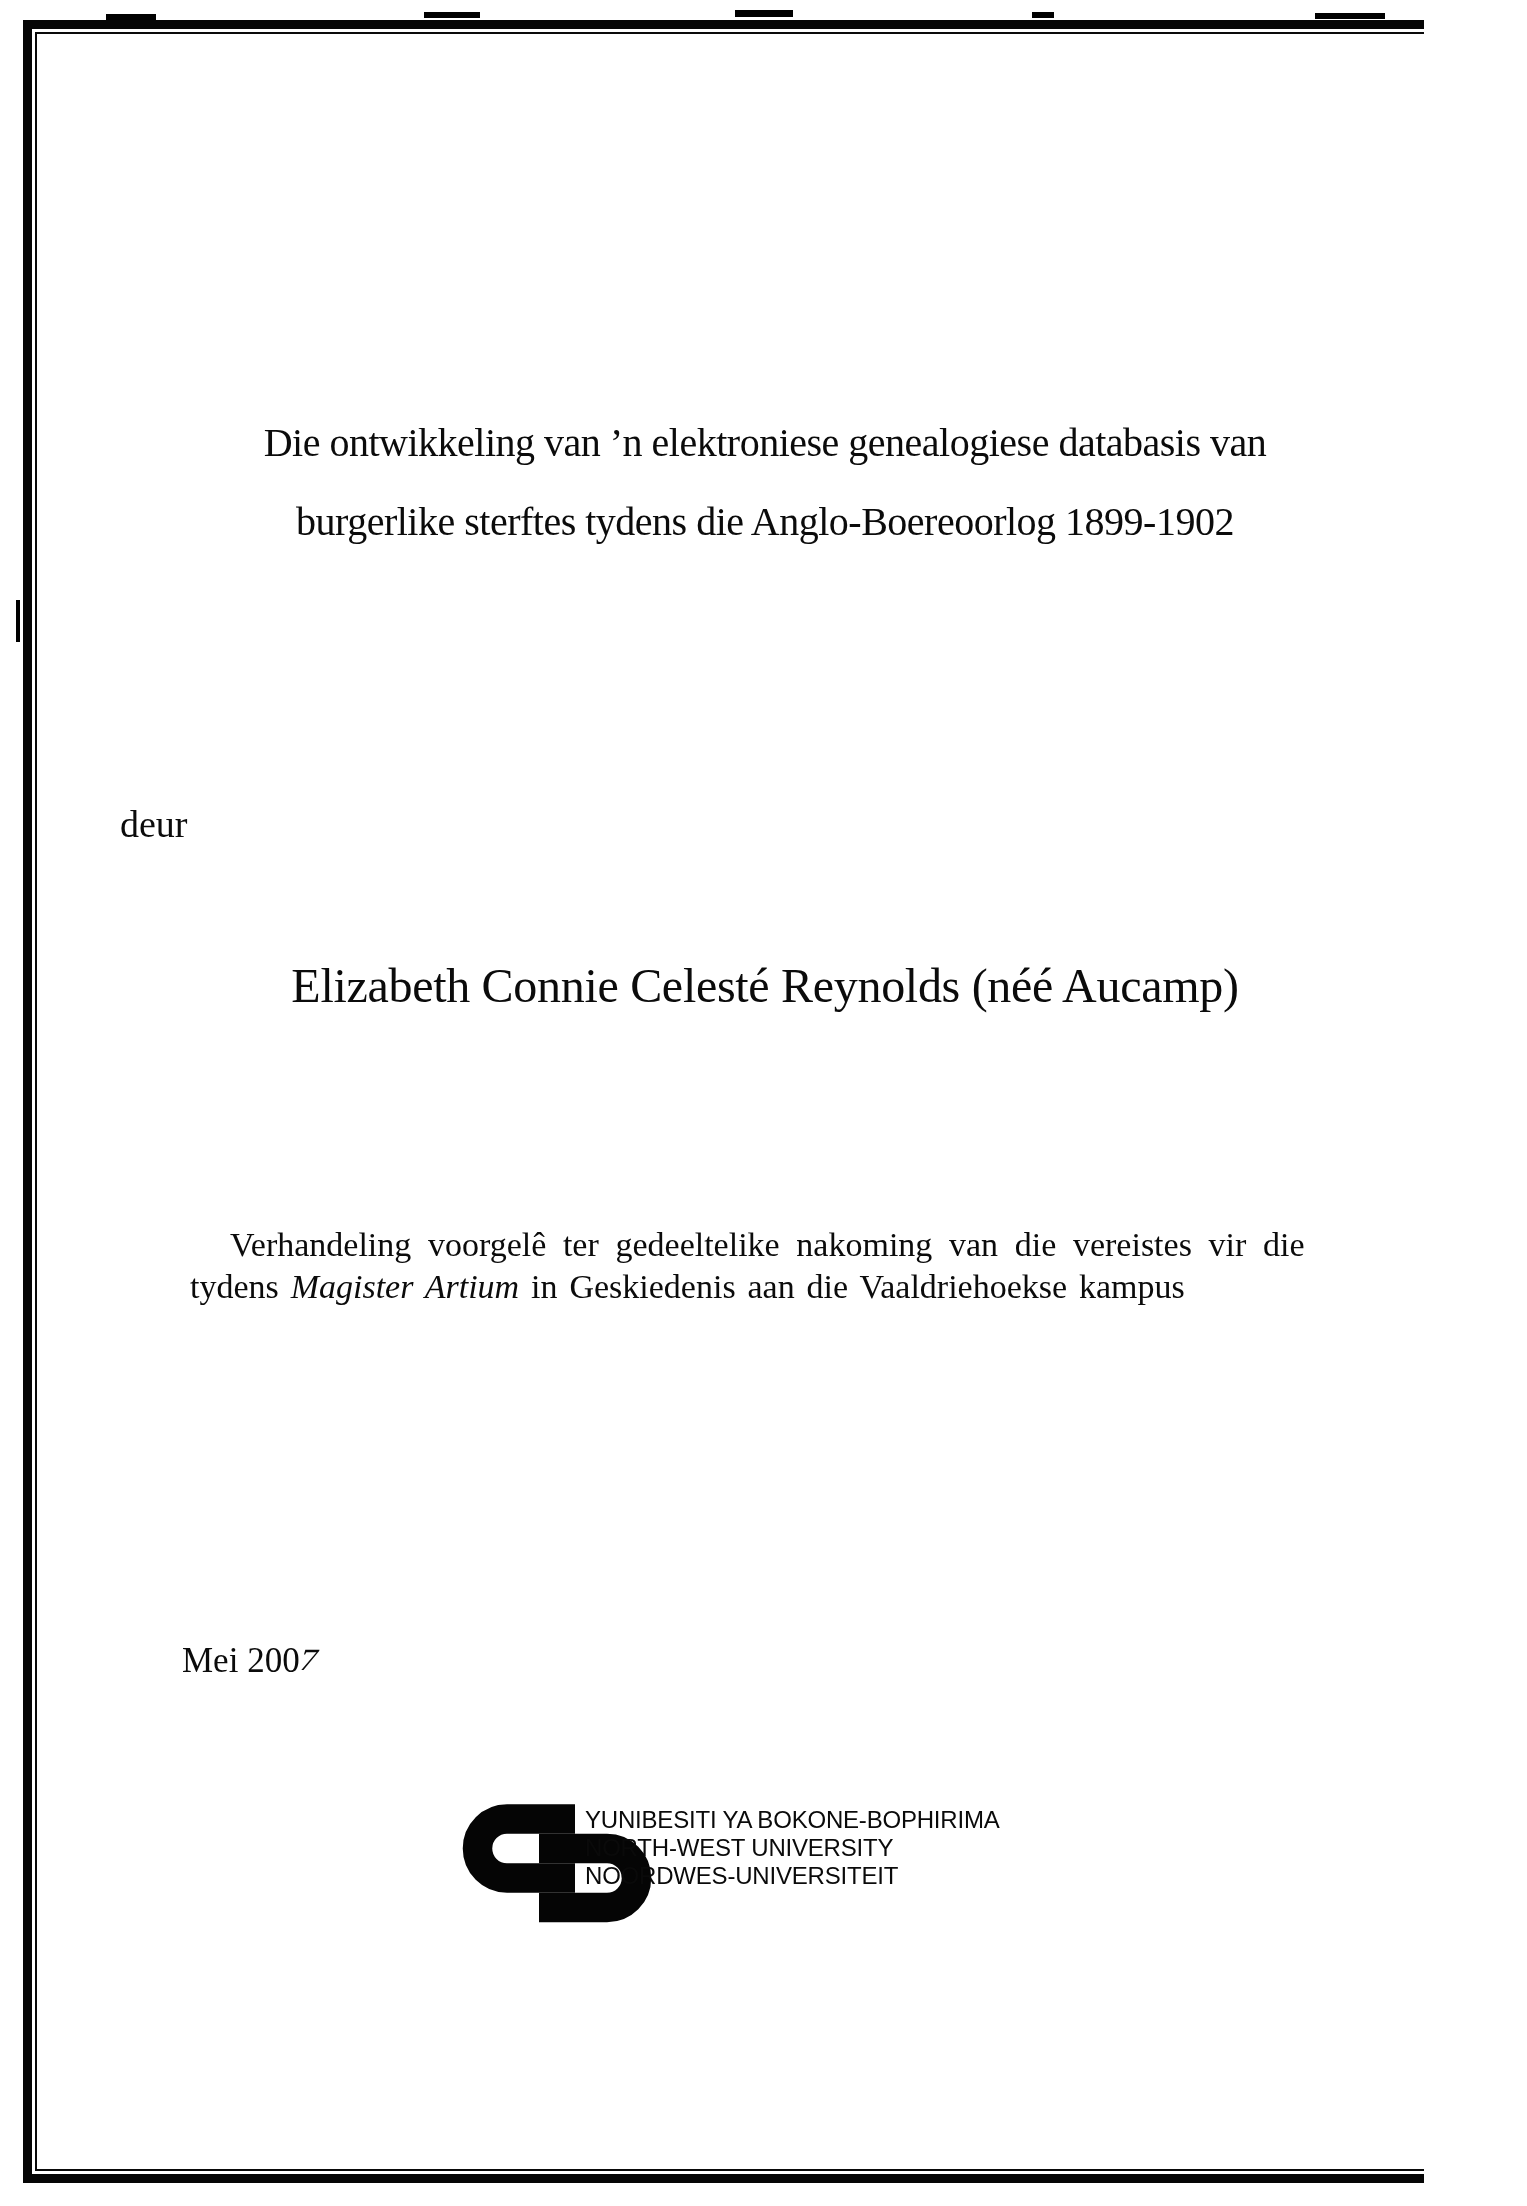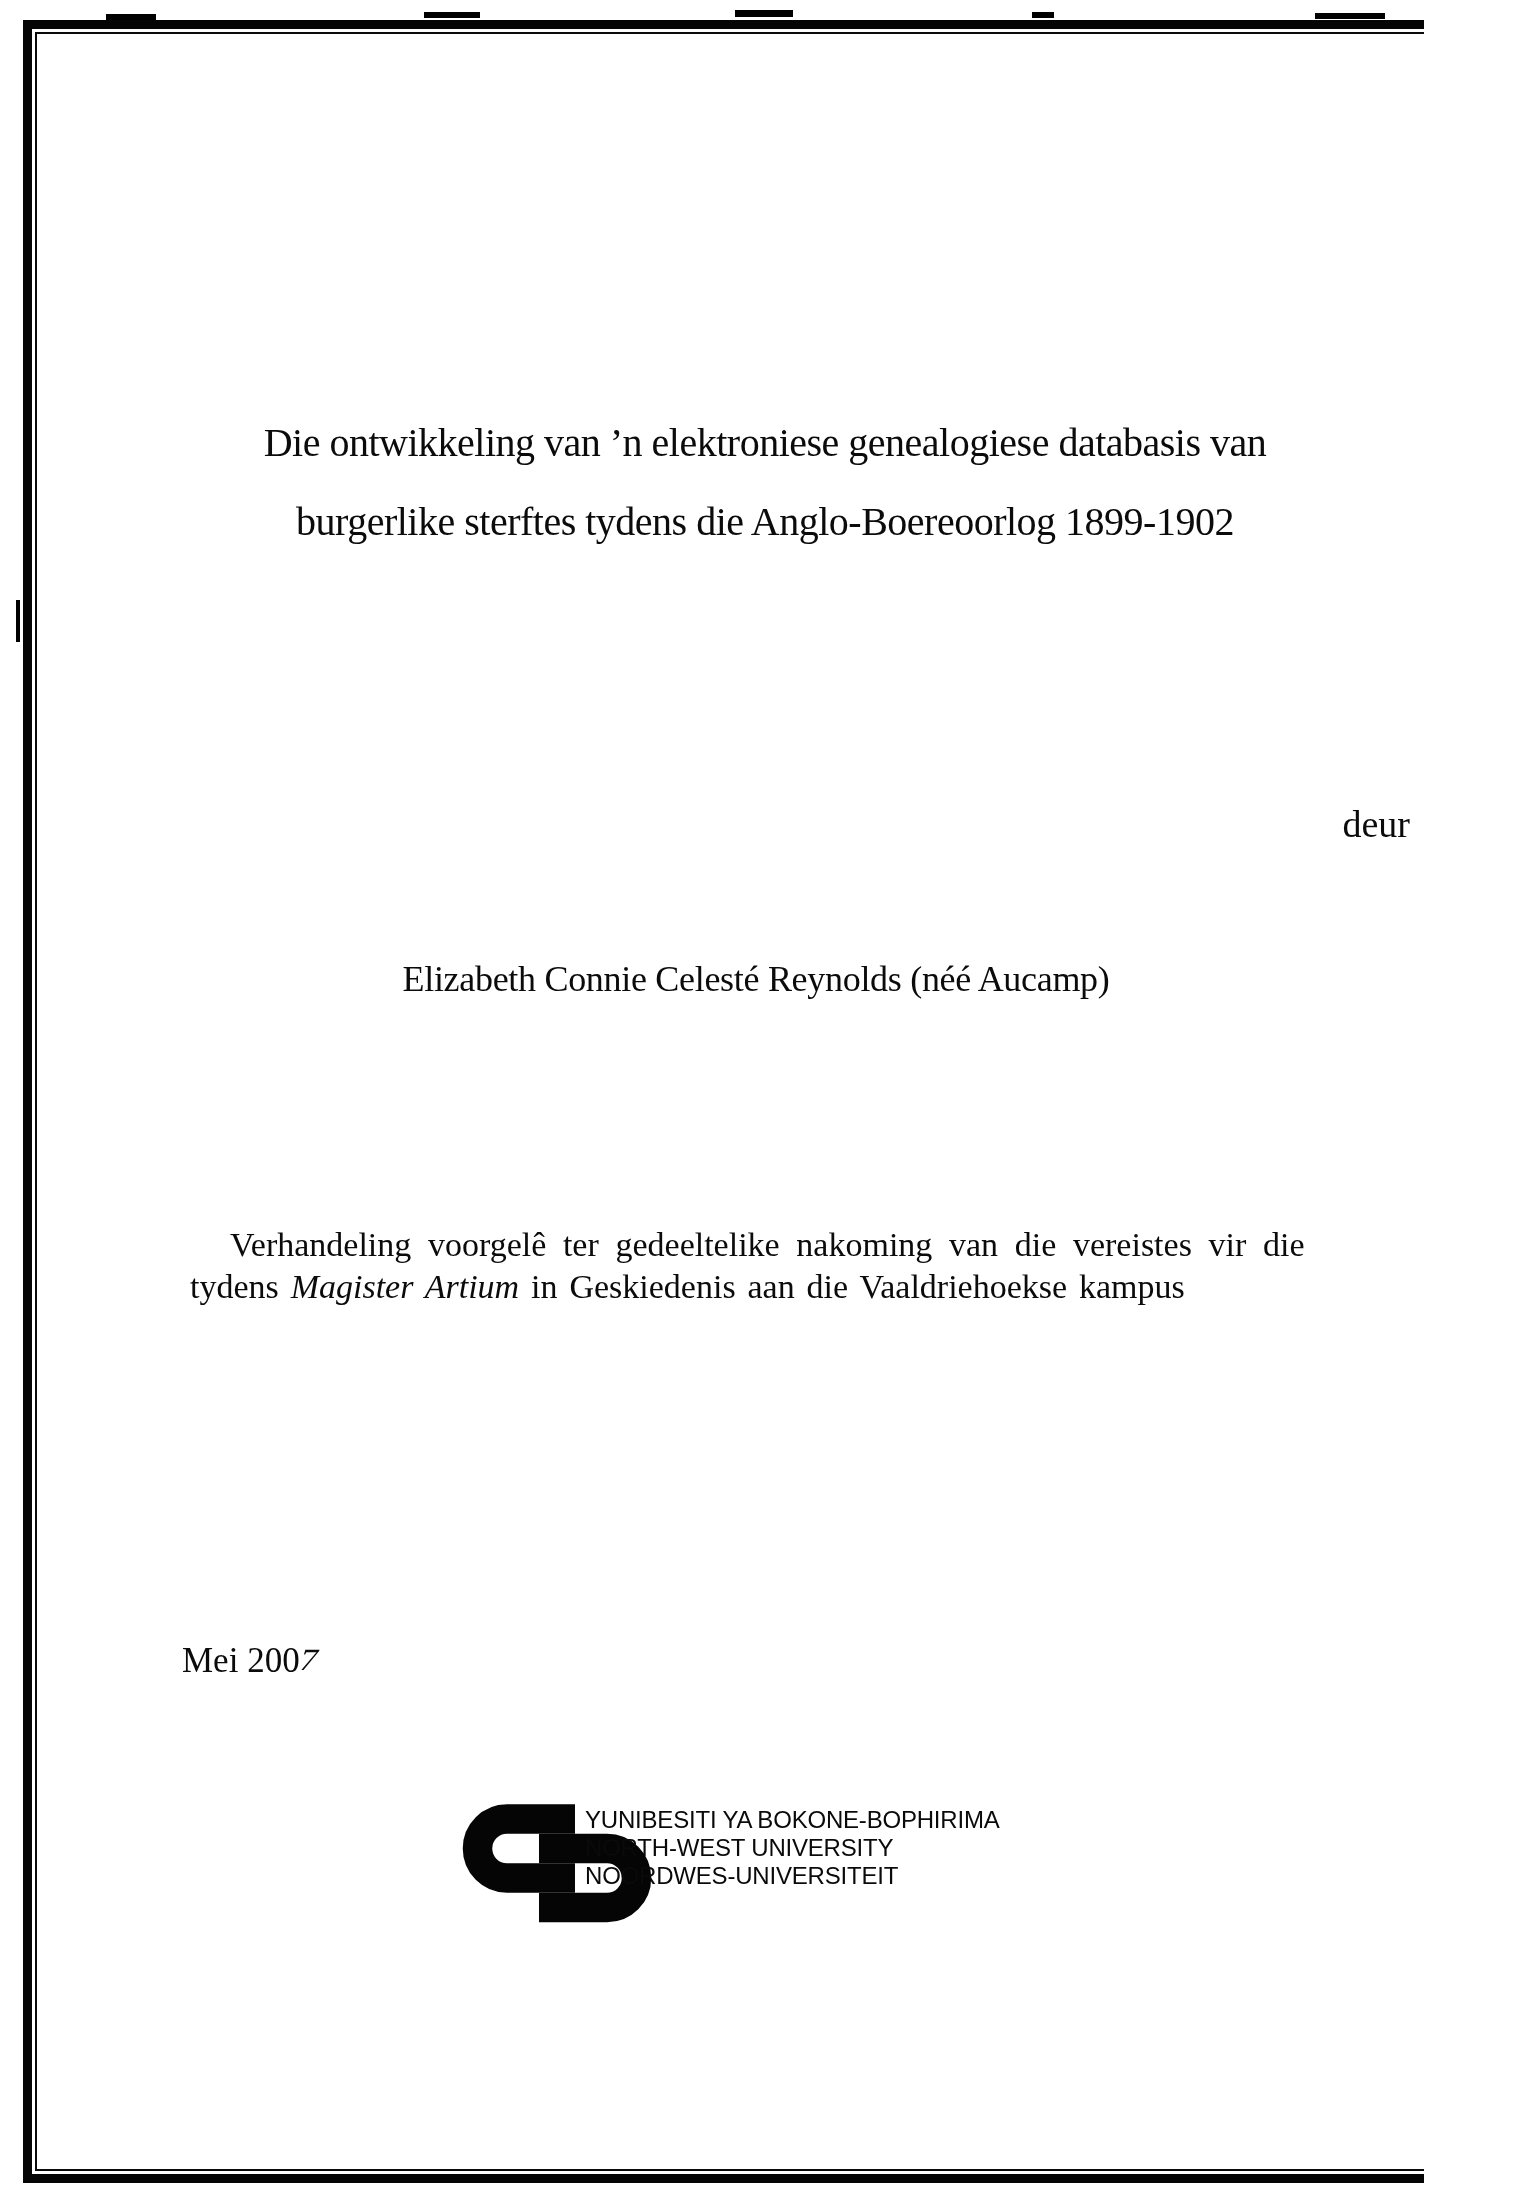--- a/index.html
+++ b/index.html
@@ -42,30 +42,30 @@
     font-size: 40px;
     line-height: 79px;
     letter-spacing: -0.5px;
     white-space: nowrap;
   }
 
   .byline-label {
     position: absolute;
     left: 120px; top: 802px;
     width: 1290px;
-    text-align: right;
+    text-align: left;
     font-size: 38px;
   }
 
   .author-name {
     position: absolute;
-    left: 111px; top: 958px;
+    left: 120px; top: 958px;
     width: 1290px;
     text-align: center;
-    font-size: 36px;
+    font-size: 48px;
     letter-spacing: -0.3px;
     white-space: nowrap;
   }
 
   .declaration {
     position: absolute;
     left: 190px; top: 1224px;
     width: 1158px;
     font-size: 34px;
     line-height: 42px;

